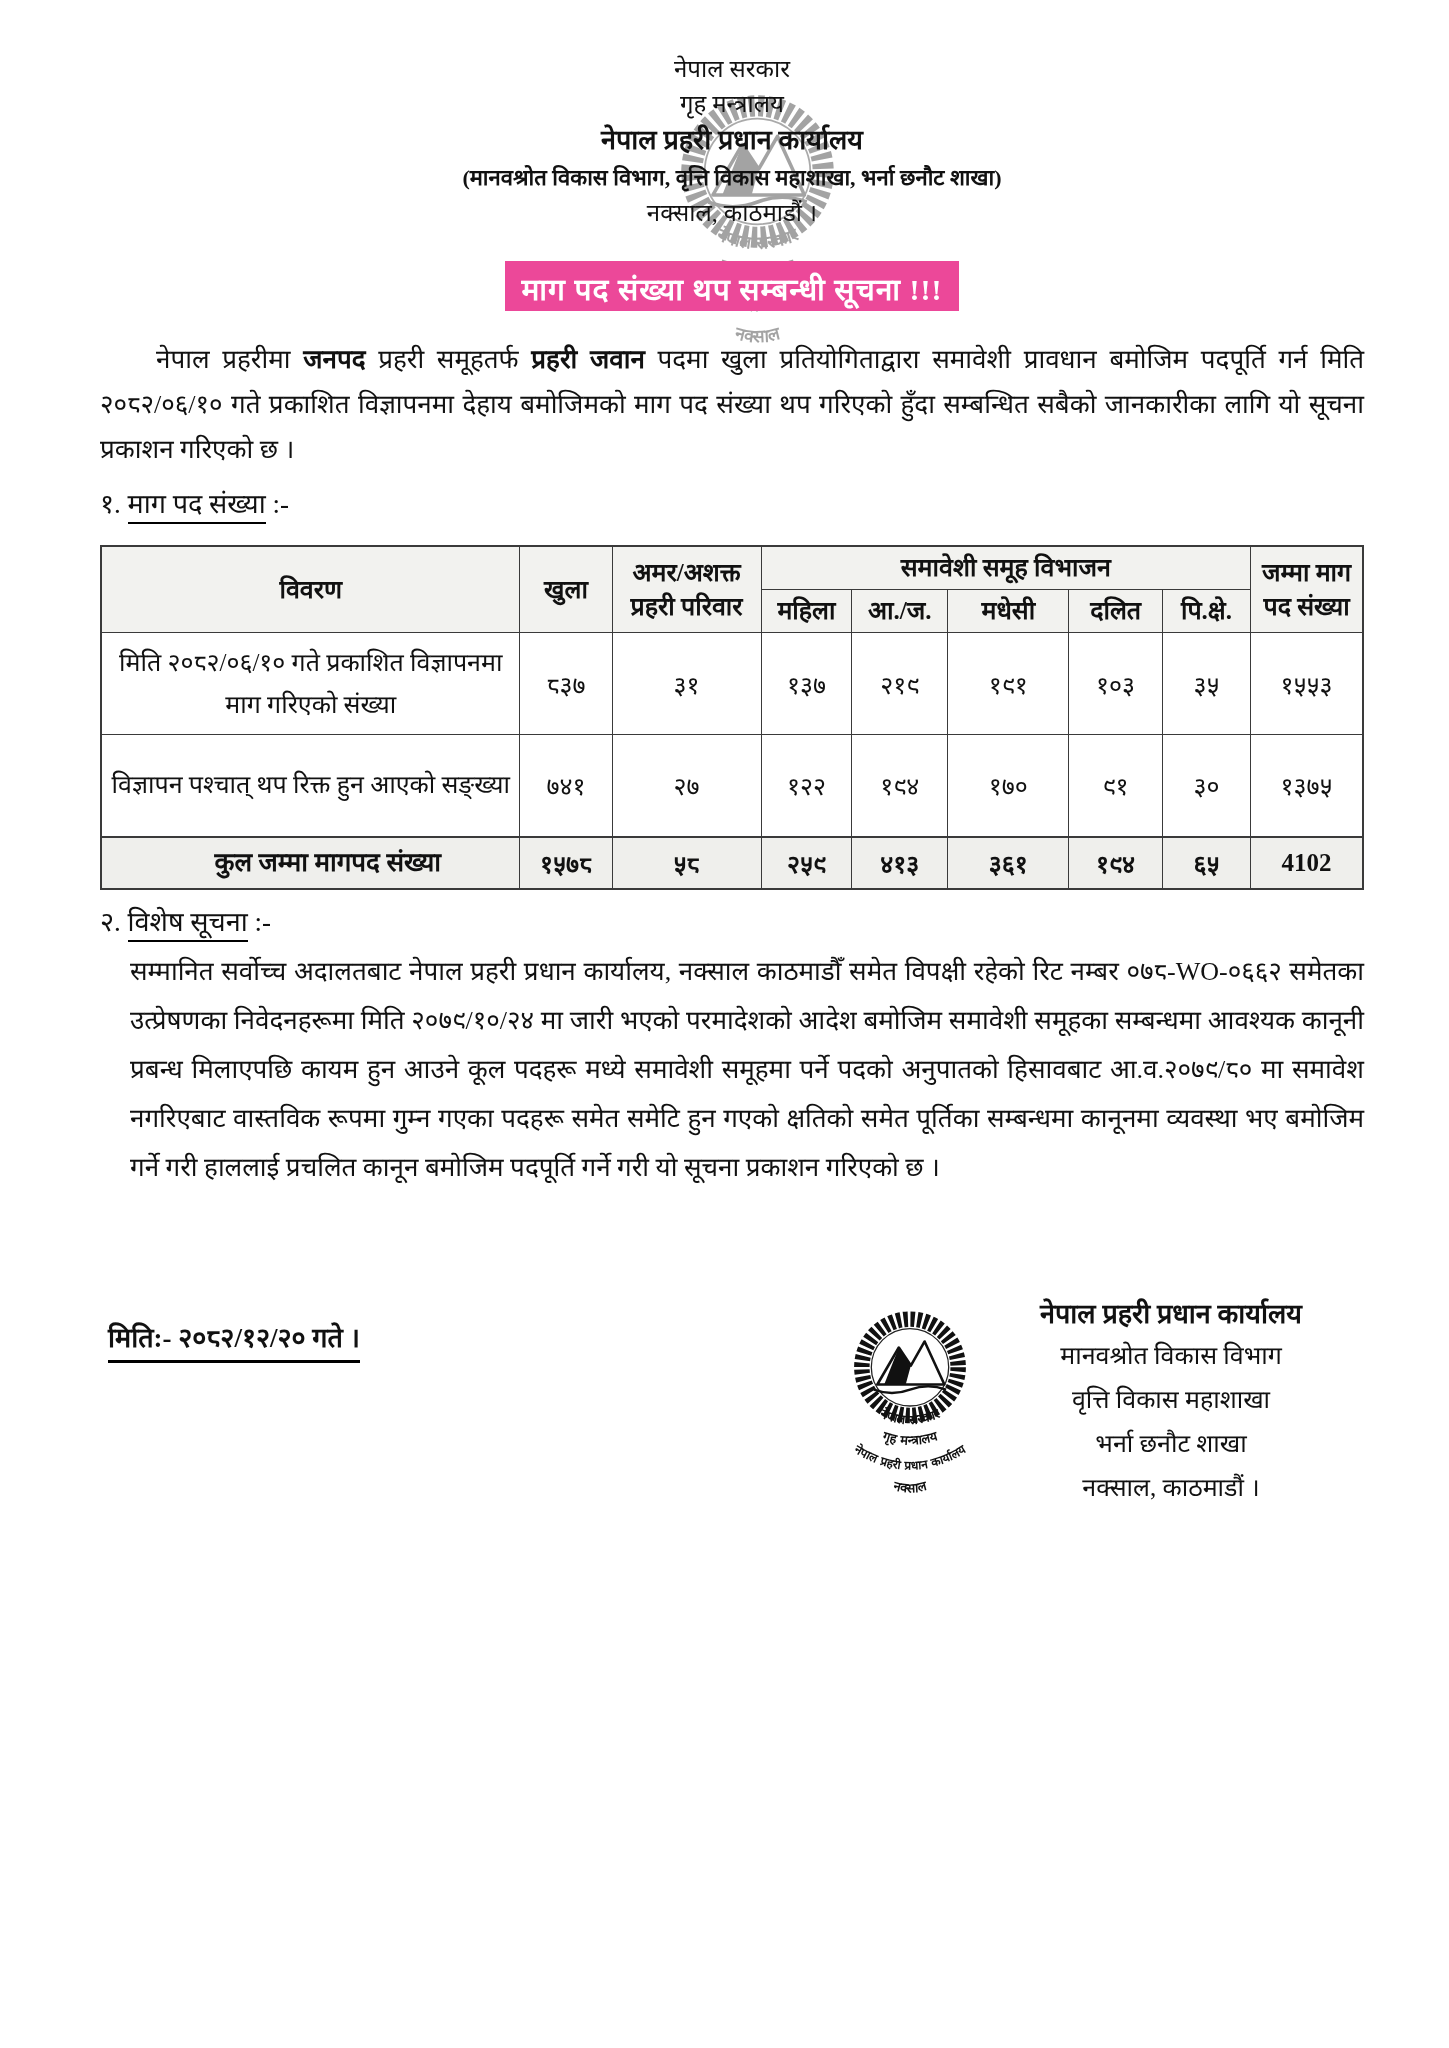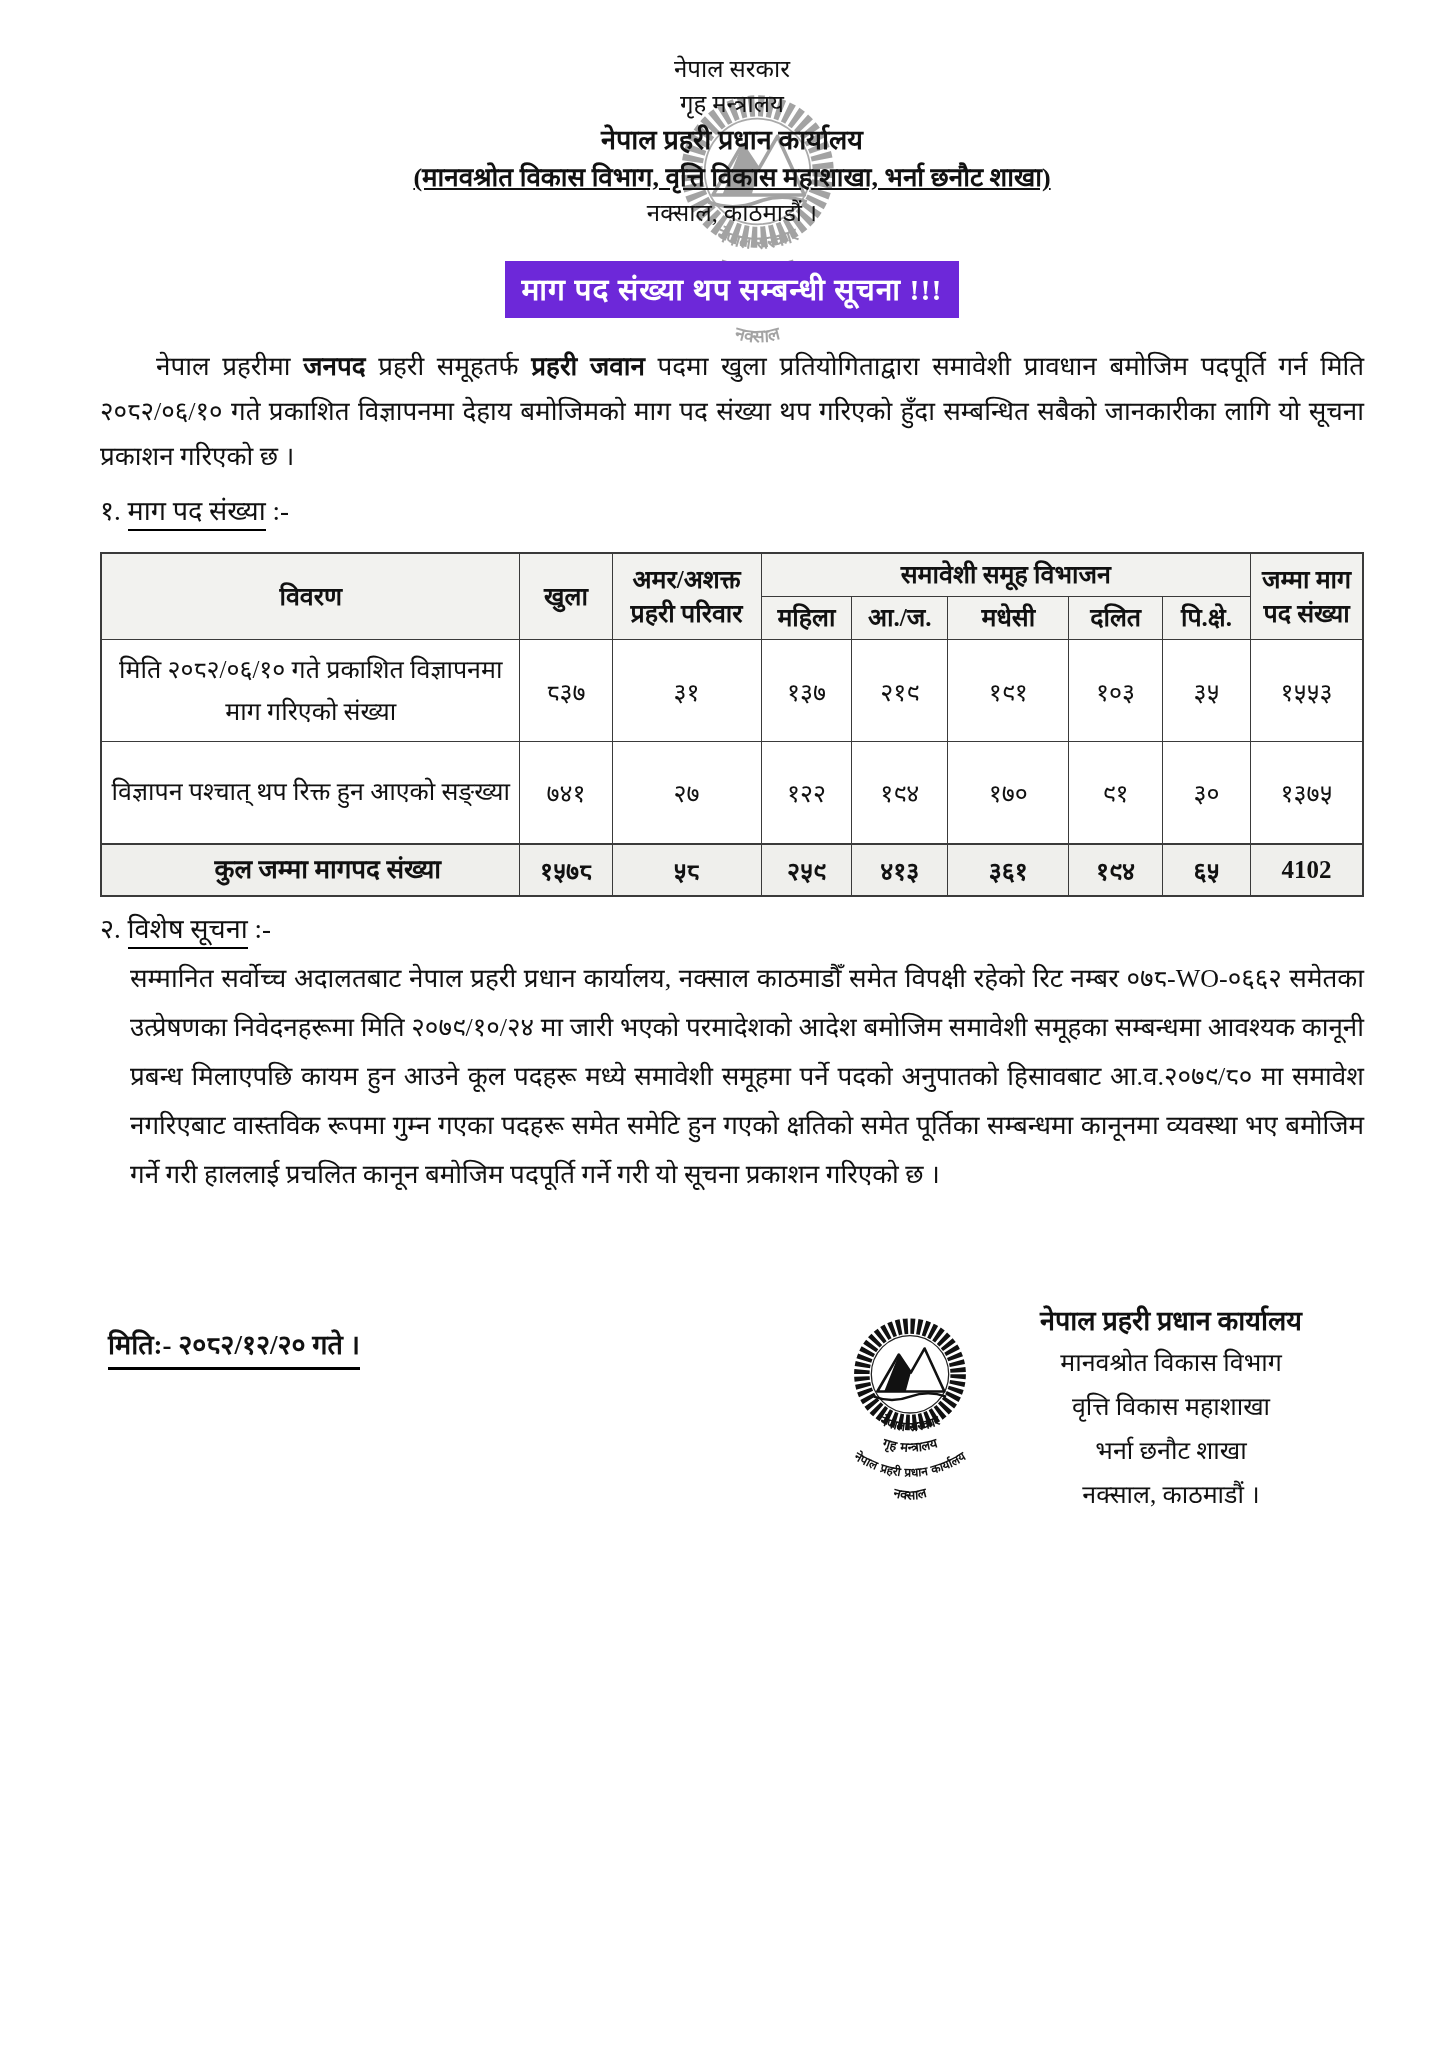--- a/index.html
+++ b/index.html
@@ -5,28 +5,28 @@
   * { margin:0; padding:0; box-sizing:border-box; }
   html,body { background:#ffffff; }
   body { font-family:"Liberation Serif","DejaVu Serif",serif; color:#111; }
   .page { position:relative; width:1449px; height:2048px; margin:0 auto; background:#fff; overflow:hidden; }
   .content { position:relative; padding:52px 85px 0 100px; }
 
   
   .letterhead { text-align:center; position:relative; z-index:2; }
   .lh-line  { font-size:24px; line-height:35px; }
   .lh-bold  { font-size:27px; font-weight:bold; line-height:37px; }
-  .lh-bold2 { font-size:26px; font-weight:bold; line-height:37px;text-decoration:underline; }
+  .lh-bold2 { font-size:22px; font-weight:bold; line-height:37px; }
 
   .watermark { position:absolute; left:640px; top:80px; width:235px; opacity:.38; z-index:1; pointer-events:none; }
 
   
   .banner-wrap { text-align:center; margin-top:30px; position:relative; z-index:2; }
-  .banner { display:inline-block; background:#6d28d9; color:#fff; font-weight:bold;
-            font-size:30px; padding:7px 16px 9px 16px; letter-spacing:1px; }
+  .banner { display:inline-block; background:#ec4899; color:#fff; font-weight:bold;
+            font-size:30px; padding:7px 16px 2px 16px; letter-spacing:1px; }
 
   
   .intro { margin-top:26px; font-size:26px; line-height:45px; text-align:justify; text-indent:56px; position:relative; z-index:2; }
   .b { font-weight:bold; }
 
   
   .sec-head { margin-top:12px; font-size:27px; font-weight:normal; }
   .sec-head .u { border-bottom:2.5px solid #000; padding-bottom:3px; }
 
   

